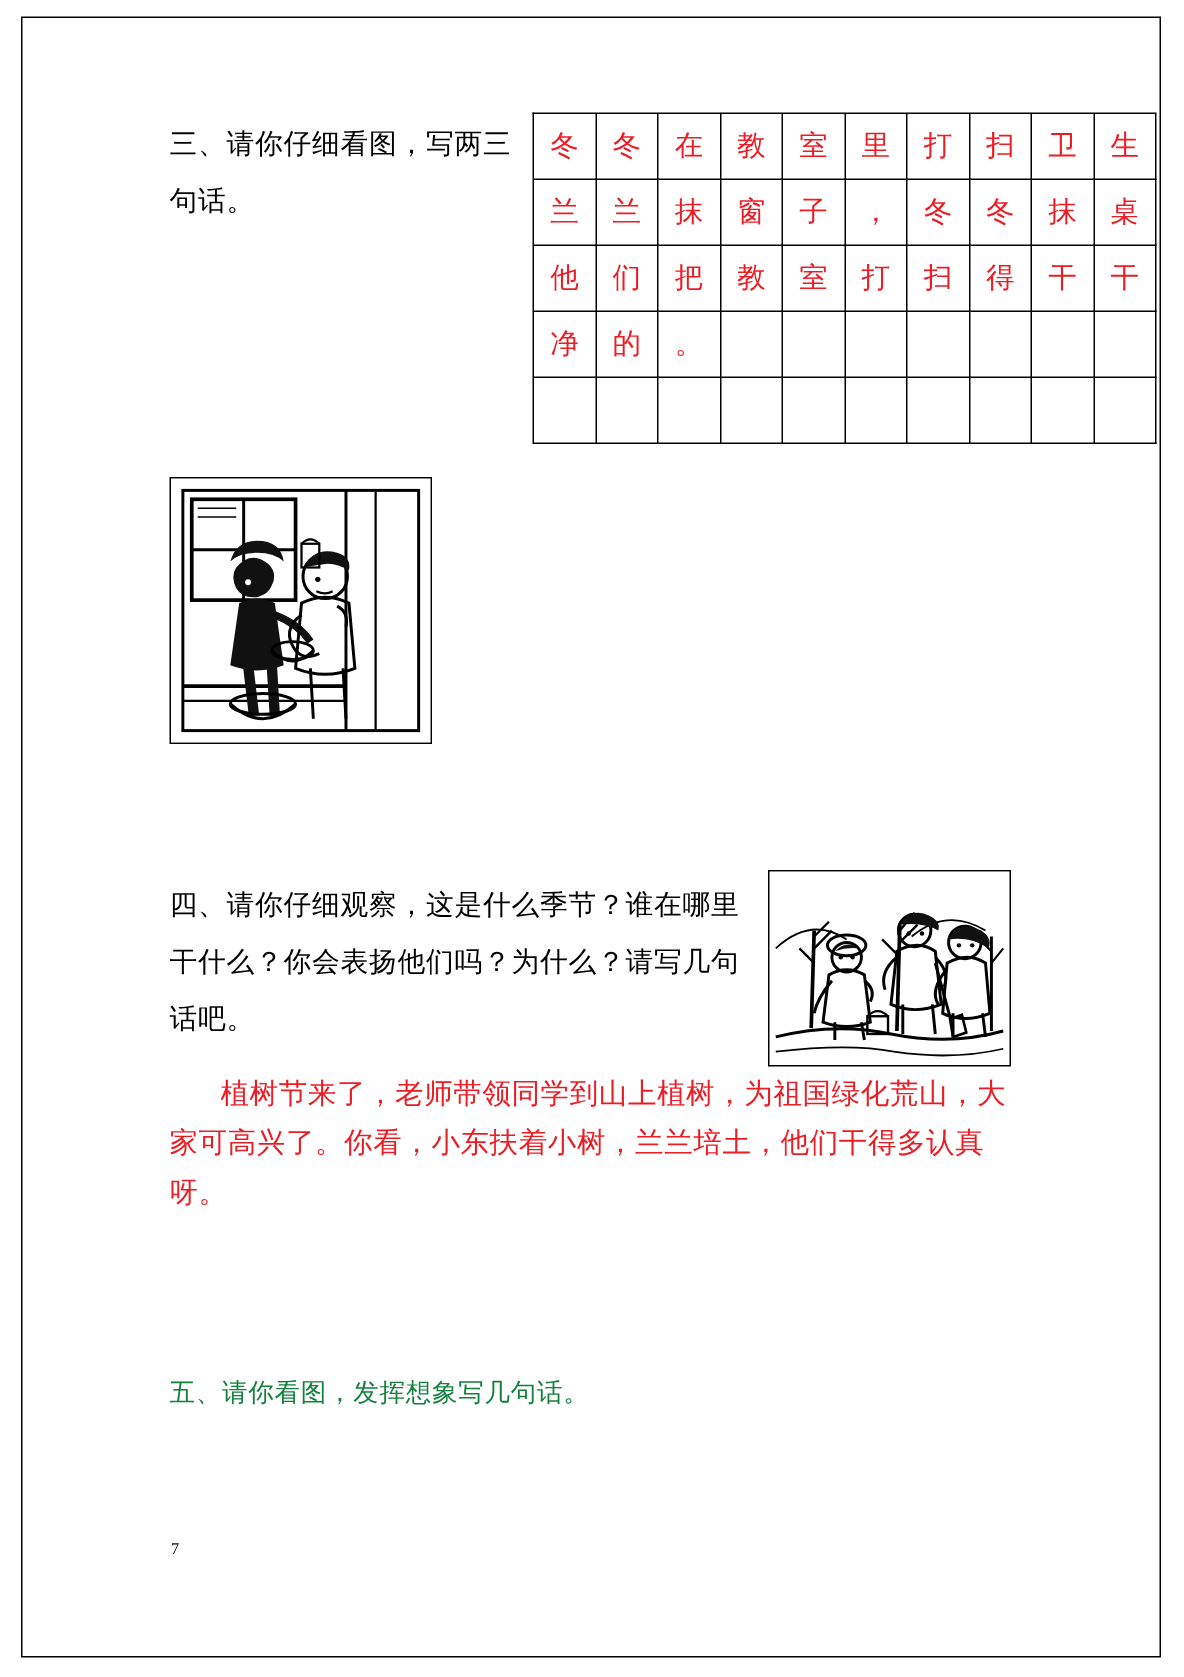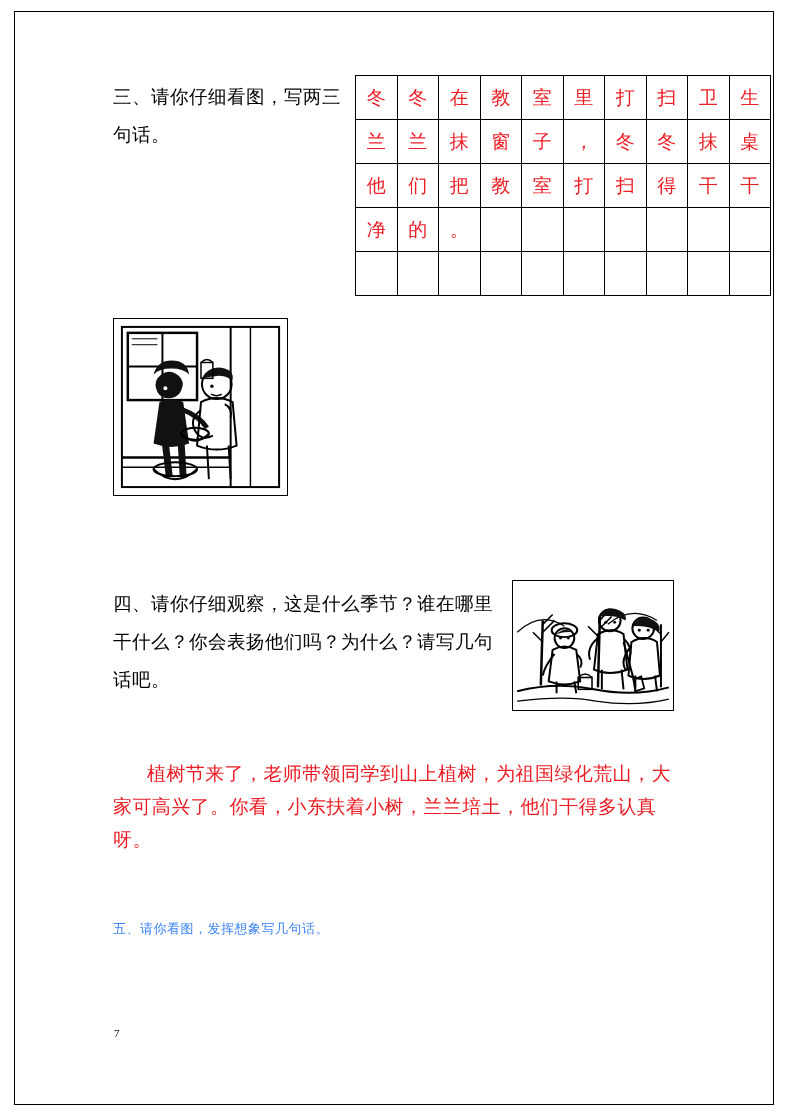--- a/index.html
+++ b/index.html
@@ -105,32 +105,31 @@
     position: absolute;
     left: 113px;
     top: 713px;
     width: 575px;
     color: #ec1c24;
     font-family: "DejaVu Sans", "Liberation Sans", sans-serif;
     font-size: 19px;
     line-height: 33px;
     text-indent: 34px;
     letter-spacing: 0.4px;
-    margin-top: 44px;
   }
 
   
   .sec5-prompt {
     position: absolute;
     left: 113px;
     top: 910px;
     width: 500px;
-    font-size: 13px;
+    font-size: 17px;
     line-height: 38px;
-    color: #3b82f6;
+    color: #15803d;
     letter-spacing: 0.5px;
   }
 
   .page-number {
     position: absolute;
     left: 114px;
     top: 1027px;
     font-size: 11px;
     color: #000000;
     font-family: "Liberation Serif", serif;

